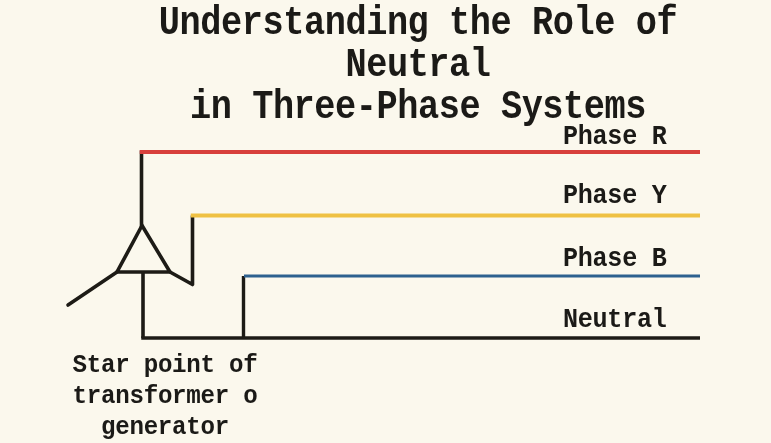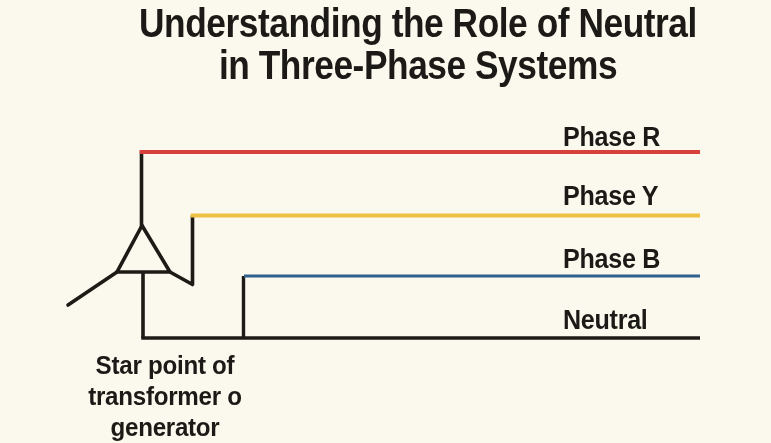--- a/index.html
+++ b/index.html
@@ -2,21 +2,21 @@
 <html><head>
 <meta charset="utf-8">
 <style>
   html, body { margin: 0; padding: 0; }
   .canvas {
     position: relative;
     width: 771px;
     height: 443px;
     background: #fbf8ed;
     overflow: hidden;
-    font-family: Liberation Sans, sans-serif;
+    font-family: Liberation Mono, monospace;
     color: #1c1b17;
   }
   .title {
     position: absolute;
     left: 68px;
     top: 2px;
     width: 700px;
     text-align: center;
     font-size: 41px;
     line-height: 42px;

